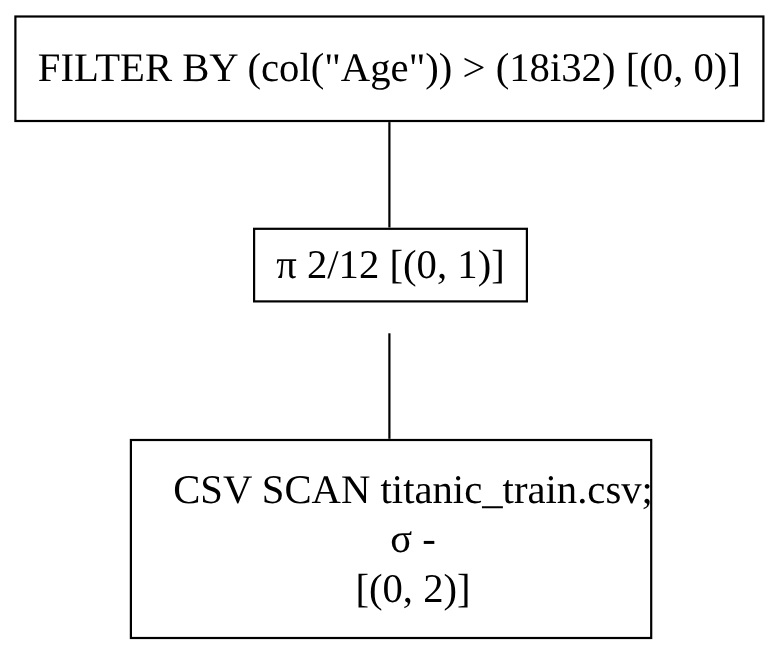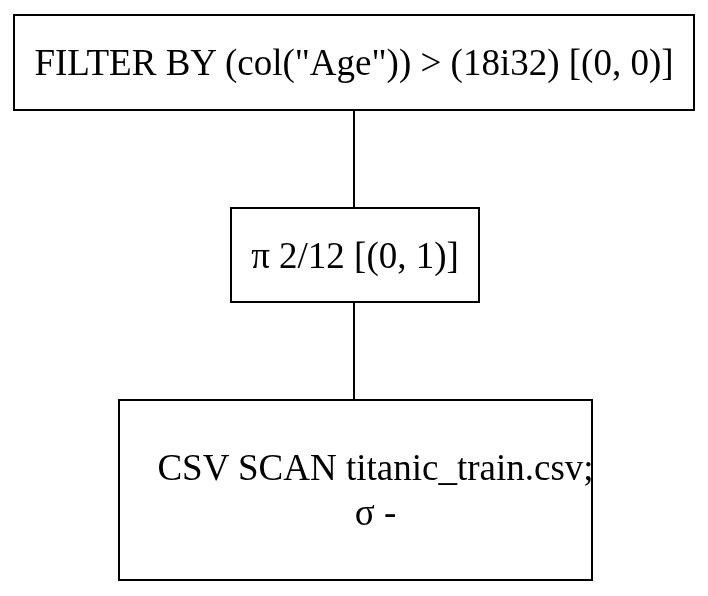--- a/index.html
+++ b/index.html
@@ -32,21 +32,21 @@
   .node-filter {
     left: 13px;
     top: 14px;
     width: 682px;
     height: 97px;
   }
   .node-projection {
     left: 230px;
     top: 207px;
     width: 250px;
-    height: 96px;
+    height: 68px;
   }
   .node-csv-scan {
     left: 118px;
     top: 399px;
     width: 475px;
     height: 182px;
     padding-left: 40px;
   }
   .edge {
     position: absolute;
@@ -77,13 +77,14 @@
 
 <div class="node node-projection">
   <span class="node-line">π 2/12 [(0, 1)]</span>
 </div>
 
 <div class="edge edge-projection-csvscan"></div>
 
 <div class="node node-csv-scan">
   <span class="node-line">CSV SCAN titanic_train.csv;</span>
   <span class="node-line">σ -</span>
+  <span class="node-line">[(0, 2)]</span>
 </div>
 
 </body></html>

